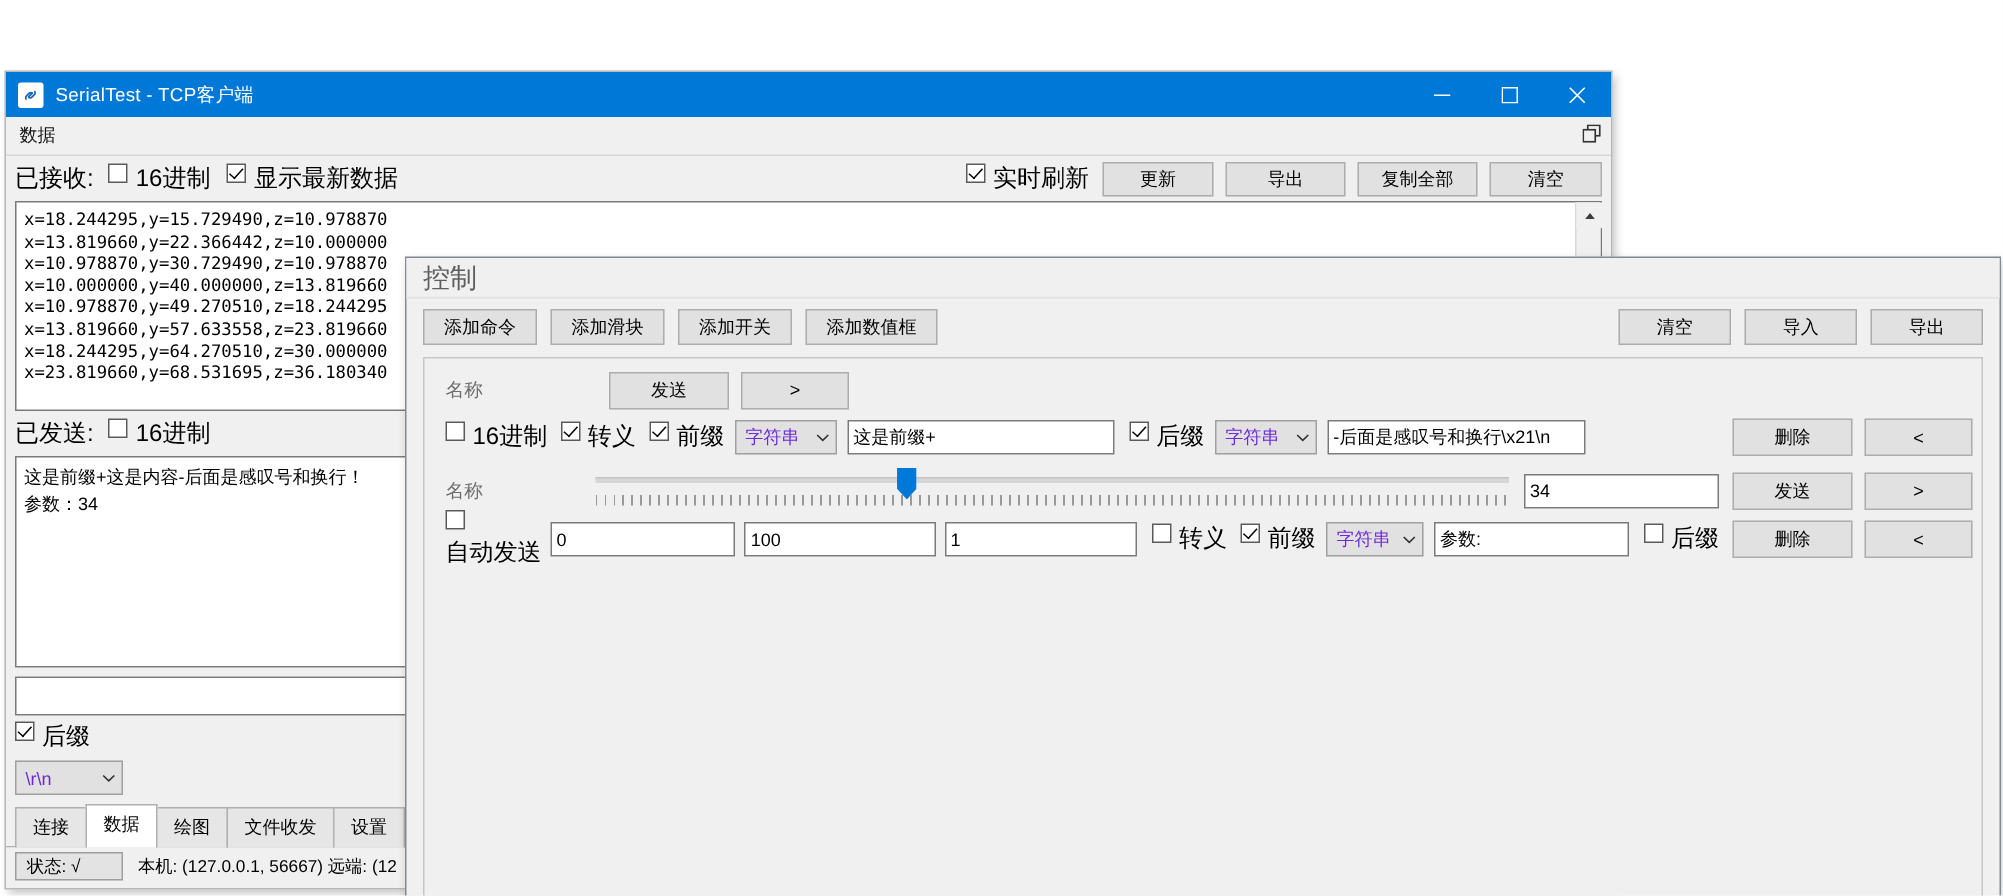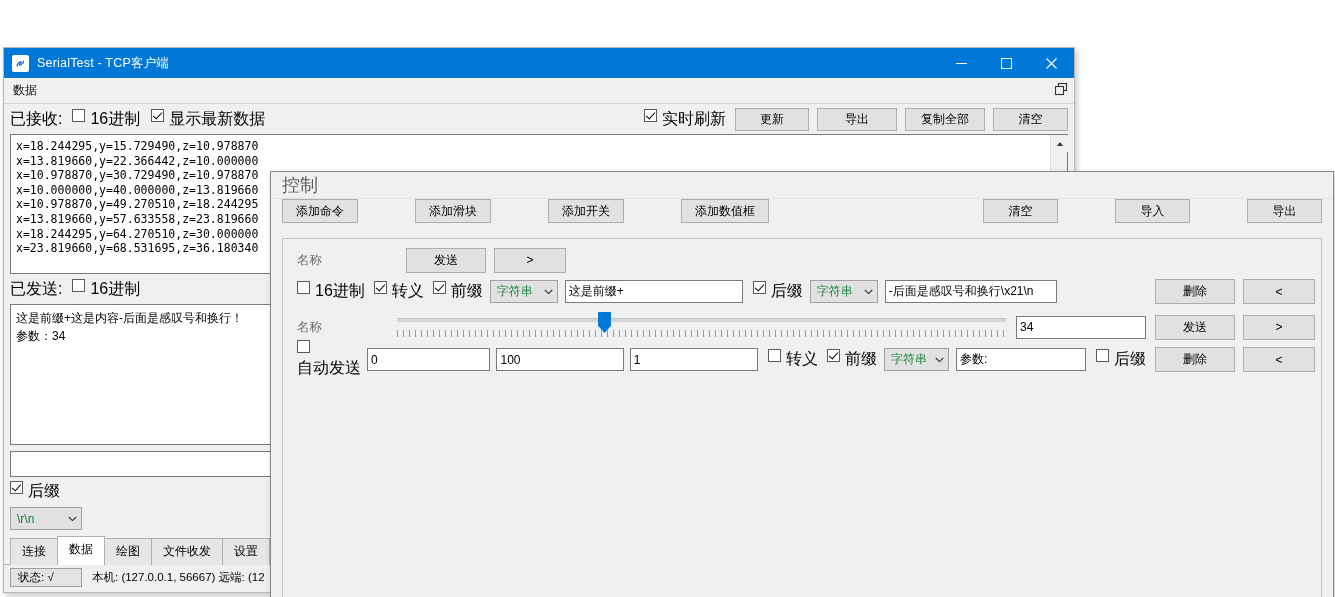--- a/index.html
+++ b/index.html
@@ -97,21 +97,21 @@
     margin: 0 6px; background: #fff; border: 1px solid #7a7a7a;
     font-size: 12px; padding: 4px 5px; line-height: 18px; color:#000;
   }
   .blank-field {
     margin: 0 6px; background: #fff; border: 1px solid #7a7a7a; height: 26px;
   }
   .suffix-group { padding: 4px 6px 0 6px; }
   .combo {
     background: #e1e1e1; border: 1px solid #a0a0a0; height: 23px; width: 72px;
     display: inline-flex; align-items: center; justify-content: space-between;
-    padding: 0 4px 0 6px; font-size: 12px; color:#15803d;
+    padding: 0 4px 0 6px; font-size: 12px; color:#6d28d9;
   }
   .combo .cv { white-space: nowrap; }
   .tabbar {
     display: flex; align-items: flex-end; height: 28px;
     padding-left: 6px; border-bottom: 1px solid #b0b0b0;
     background: #f0f0f0;
   }
   .tab {
     border: 1px solid #b0b0b0; border-bottom: none; background: #e6e6e6;
     font-size: 12px; padding: 4px 11px 5px 11px; margin-right: -1px;
@@ -135,21 +135,21 @@
     background: #f0f0f0;
     border: 1px solid #808a93;
     box-shadow: 2px 3px 7px rgba(0,0,0,0.20);
   }
   .ctrl-title {
     height: 27px; display:flex; align-items:center; padding-left: 11px;
     font-size: 18px; color: #5e5e5e; background:#f0f0f0;
     border-bottom: 1px solid #e2e2e2;
   }
   .ctrl-toolbar {
-    height: 38px; display: flex; align-items: flex-start; padding: 0 11px; gap: 48px;
+    height: 38px; display: flex; align-items: center; padding: 0 11px;
   }
   .ctrl-toolbar .btn { height: 24px; padding: 0 13px; }
   .ctrl-panel {
     position:absolute; left: 11px; right: 11px; top: 66px; bottom: 11px;
     background: #f0f0f0; border: 1px solid #c6c6c6;
   }
   .row { display: flex; align-items: center; padding: 0 6px; }
   .row-label { color: #6d6d6d; font-size: 12.5px; width: 108px; padding-left: 8px; }
   .wide-tf { flex: 1; }
   .side-btns { display: flex; gap: 8px; margin-left: 9px; }

